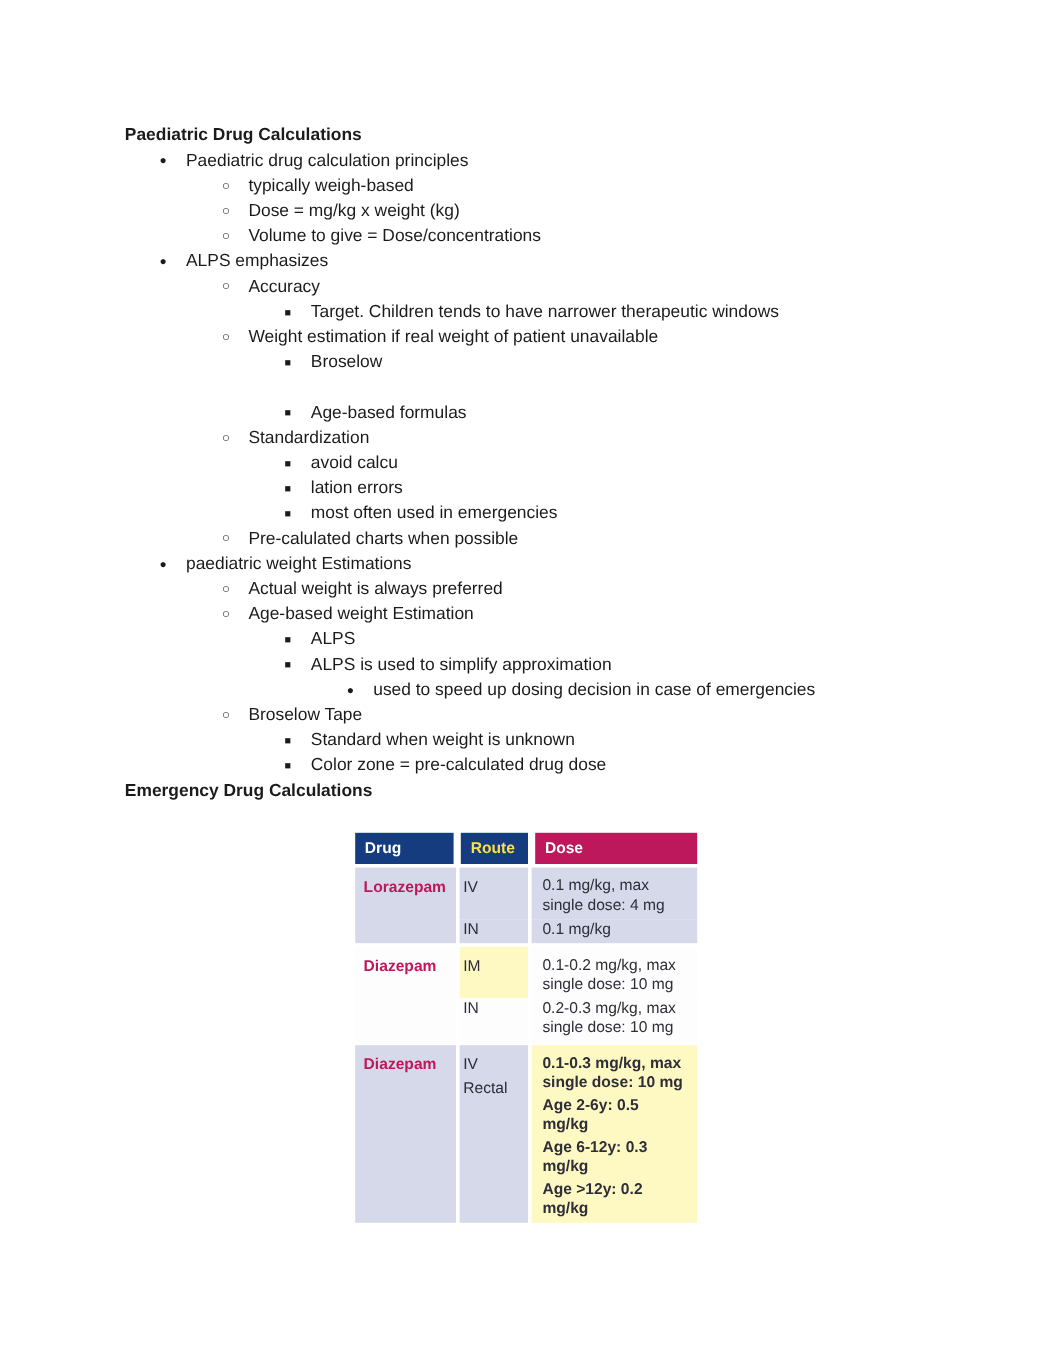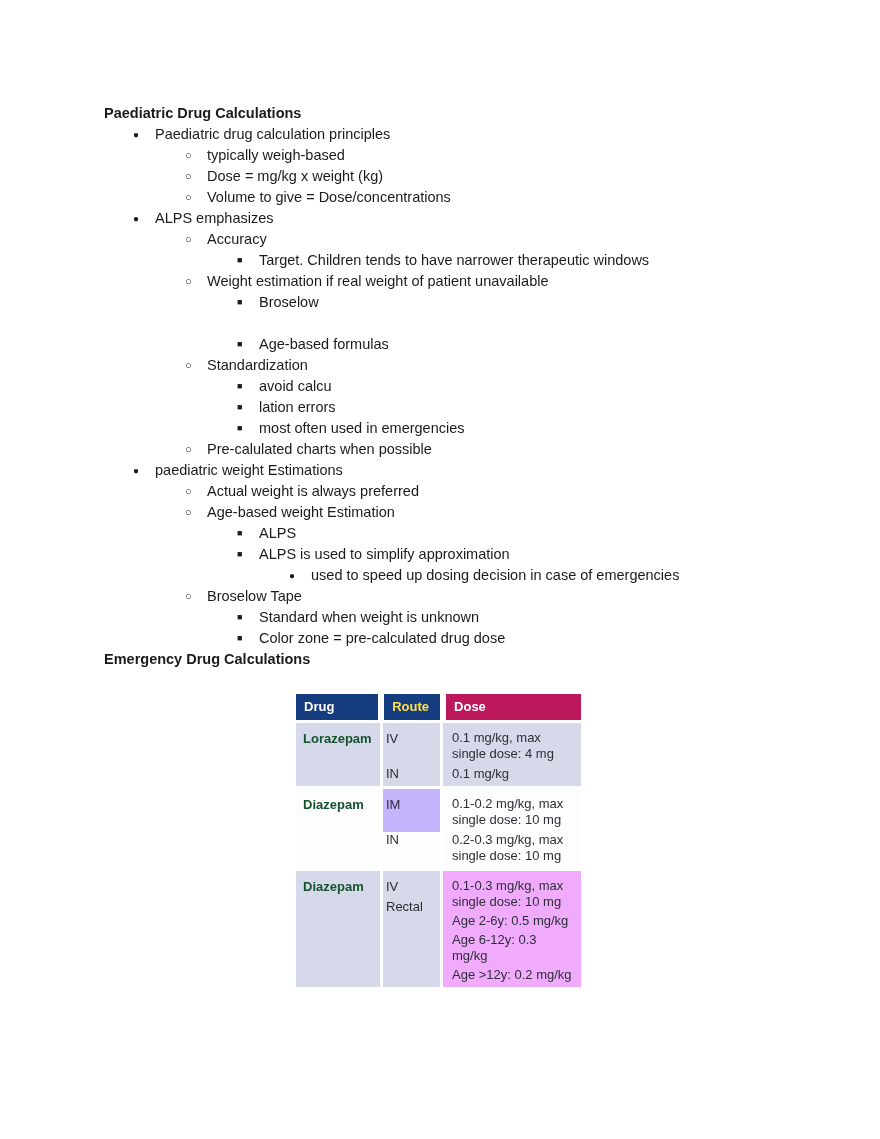--- a/index.html
+++ b/index.html
@@ -74,21 +74,21 @@
     display: flex;
     gap: 3px;
     margin-bottom: 3px;
   }
   .trow:last-child { margin-bottom: 0; }
   .cell { box-sizing: border-box; }
   .cell.drug {
     width: 84px;
     flex: 0 0 84px;
     font-weight: bold;
-    color: #14532d;
+    color: #be185d;
     padding: 8px 2px 0 7px;
   }
   .entries {
     width: 198px;
     display: flex;
     flex-direction: column;
   }
   .entry { display: flex; gap: 3px; }
   .entry:last-child { flex: 1; }
   .cell.routes {
@@ -243,21 +243,21 @@
               <div class="cell doses" style="background: rgb(214, 217, 234);">
                 <p>0.1 mg/kg</p>
               </div>
             </div>
           </div>
         </div>
         <div class="trow plain">
           <div class="cell drug" style="background: rgb(253, 253, 254);">Diazepam</div>
           <div class="entries">
             <div class="entry">
-              <div class="cell routes" style="background: #c4b5fd;">
+              <div class="cell routes" style="background: #fef9c3;">
                 <div>IM</div>
               </div>
               <div class="cell doses" style="background: rgb(253, 253, 254);">
                 <p>0.1-0.2 mg/kg, max single dose: 10 mg</p>
               </div>
             </div>
             <div class="entry">
               <div class="cell routes" style="background: rgb(253, 253, 254);">
                 <div>IN</div>
               </div>
@@ -268,21 +268,21 @@
           </div>
         </div>
         <div class="trow shaded">
           <div class="cell drug" style="background: rgb(214, 217, 234);">Diazepam</div>
           <div class="entries">
             <div class="entry">
               <div class="cell routes" style="background: rgb(214, 217, 234);">
                 <div>IV</div>
                 <div>Rectal</div>
               </div>
-              <div class="cell doses" style="background: #f0abfc;">
+              <div class="cell doses" style="background: #fef9c3; font-weight: bold;">
                 <p>0.1-0.3 mg/kg, max single dose: 10 mg</p>
                 <p>Age 2-6y: 0.5 mg/kg</p>
                 <p>Age 6-12y: 0.3 mg/kg</p>
                 <p>Age &gt;12y: 0.2 mg/kg</p>
               </div>
             </div>
           </div>
         </div>
       </div>
   </div>

